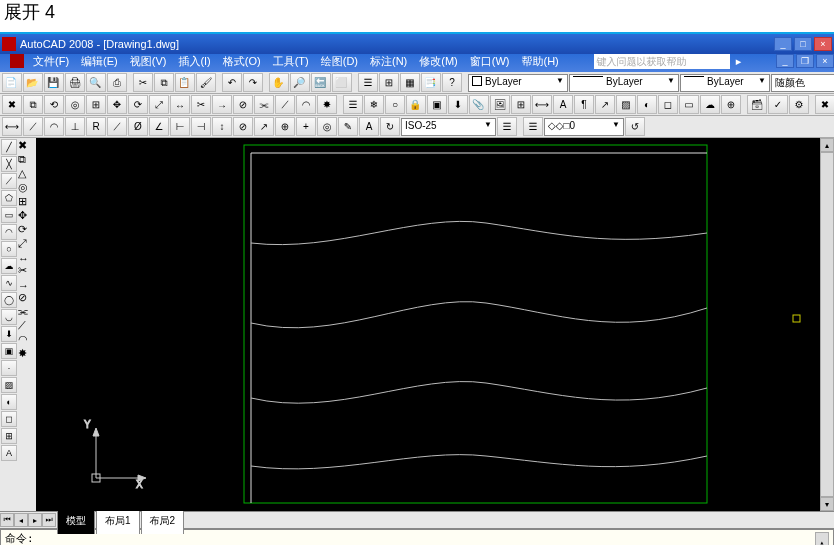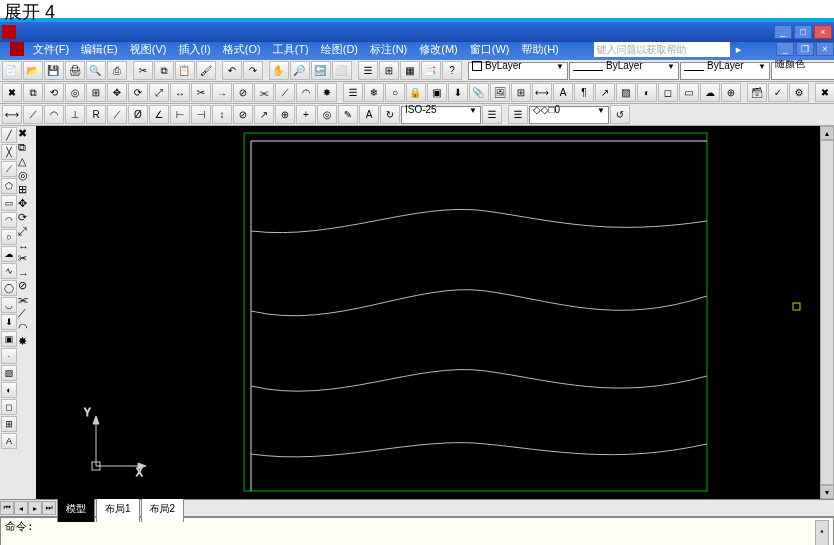--- a/index.html
+++ b/index.html
@@ -1,38 +1,38 @@
 <!DOCTYPE html>
 <html><head>
 <meta charset="utf-8">
 <style>
 * { margin:0; padding:0; box-sizing:border-box; }
 body { width:834px; height:545px; font-family:"SimSun","Microsoft YaHei",sans-serif; font-size:11px; background:#fff; overflow:hidden; }
-.pagehdr { height:22px; font-size:18px; font-family:"SimHei",sans-serif; padding-left:4px; color:#000; border-bottom:4px solid #0ea5e9; }
+.pagehdr { height:34px; font-size:18px; font-family:"SimHei",sans-serif; padding-left:4px; color:#000; border-bottom:2px solid #0ea5e9; }
 .titlebar { height:20px; background:linear-gradient(#2b6cd8,#1a49b0); color:#fff; display:flex; align-items:center; padding:0 2px; font-size:11px; }
 .titlebar .tico { width:14px; height:14px; background:#b00; margin-right:4px; display:inline-block; }
 .winbtns { margin-left:auto; display:flex; gap:2px; }
 .winbtns span { width:18px; height:14px; background:#5a8ae0; border:1px solid #3060c0; color:#fff; display:flex; align-items:center; justify-content:center; font-size:9px; cursor:pointer; }
 .winbtns .cl { background:#e05a5a; border-color:#c03030; }
 .menubar { height:18px; background:linear-gradient(#2b6cd8,#4a80e0); display:flex; align-items:flex-start; padding-left:10px; }
 .menubar .mico { width:14px; height:14px; background:#a00; margin-right:3px; }
 .menubar span.mi { color:#fff; padding:0 6px; font-size:11px; cursor:pointer; }
 .menubar .sbox { margin-left:auto; width:136px; height:15px; background:#fff; font-size:10px; color:#aaa; padding-left:2px; display:flex; align-items:center; }
 .menubar .tri { width:16px; height:15px; color:#fff; display:flex; align-items:center; justify-content:center; cursor:pointer; }
 .tbrow { height:22px; background:#e8e8e8; border-bottom:1px solid #aaa; display:flex; align-items:center; padding:0 2px; gap:1px; overflow:hidden; }
 .tbrow .btn { width:20px; height:19px; background:linear-gradient(#fafafa,#e0e0e0); border:1px solid #bbb; display:flex; align-items:center; justify-content:center; font-size:10px; cursor:pointer; flex:0 0 20px; }
 .tbrow .sep { width:4px; flex:0 0 4px; }
-.tbrow .dd { height:18px; background:#fff; border:1px solid #888; font-size:10px; display:flex; align-items:flex-end; padding:8px 3px; flex:0 0 auto; cursor:pointer; }
+.tbrow .dd { height:18px; background:#fff; border:1px solid #888; font-size:10px; display:flex; align-items:flex-start; padding:1px 3px; flex:0 0 auto; cursor:pointer; }
 .tbrow .dd .sq { width:10px; height:10px; border:1px solid #000; margin-right:3px; }
 .tbrow .dd .ar { margin-left:auto; font-size:8px; }
 .dd1 { width:100px; }
 .dd2 { width:110px; }
 .dd3 { width:90px; }
 .dd4 { width:90px; }
-.dd5 { width:80px; }
+.dd5 { width:95px; }
 .dd6 { width:80px; }
 .mainrow { display:flex; height:373px; }
 .ltool { width:18px; background:#e8e8e8; display:flex; flex-direction:column; gap:1px; padding-top:1px; }
 .ltool .tb { width:16px; height:16px; background:linear-gradient(#fafafa,#e0e0e0); border:1px solid #bbb; display:flex; align-items:center; justify-content:center; font-size:9px; cursor:pointer; margin-left:1px; }
 .ltool2 { width:18px; background:#e8e8e8; display:flex; flex-direction:column; gap:1px; padding-top:1px; }
 .canvas { flex:1; background:#000; position:relative; }
 .canvas svg { position:absolute; top:0; left:0; }
 .rbar { width:14px; background:#e8e8e8; display:flex; flex-direction:column; }
 .rbar .sbx { flex:1; background:#ddd; border:1px solid #aaa; }
 .rbar .arr { height:14px; background:#ccc; border:1px solid #aaa; display:flex; align-items:center; justify-content:center; font-size:8px; cursor:pointer; }
@@ -44,20 +44,21 @@
 .cmdwin .scr { float:right; width:14px; height:40px; background:#ddd; border:1px solid #aaa; display:flex; flex-direction:column; }
 .cmdwin .scr div { flex:1; display:flex; align-items:center; justify-content:center; font-size:8px; }
 </style>
 </head>
 <body>
 
 <div class="pagehdr">展开 4</div>
 
 <div class="titlebar">
   <span class="tico"></span>
+  <span>AutoCAD 2008 - [Drawing1.dwg]</span>
   <div class="winbtns">
     <span>_</span>
     <span>□</span>
     <span class="cl">×</span>
   </div>
 </div>
 
 <div class="menubar">
   <span class="mico"></span>
   <span class="mi">文件(F)</span>

